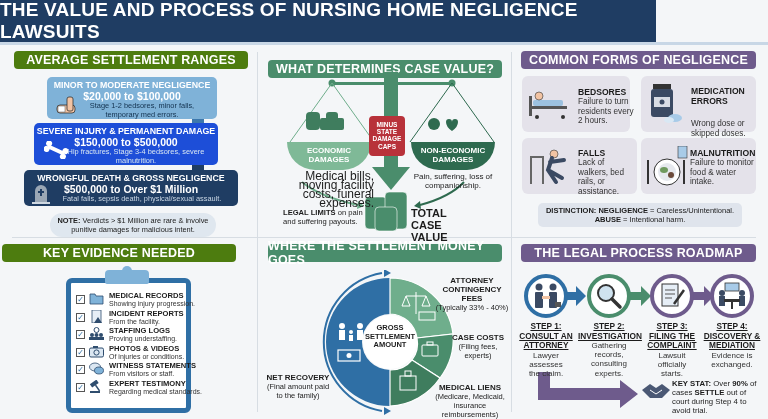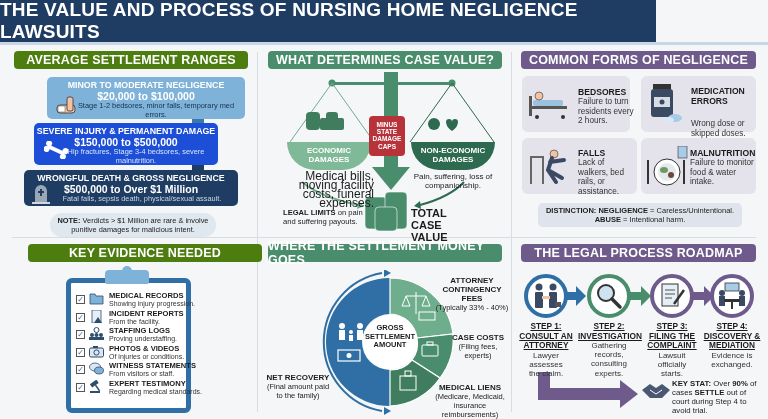--- a/index.html
+++ b/index.html
@@ -50,21 +50,21 @@
 <div class="divider" style="left:12px;top:237px;width:744px;height:1px;"></div>
 
 <div class="panel">
   <div class="ptitle blue" style="left:14px;top:51px;width:234px;">AVERAGE SETTLEMENT RANGES</div>
 
   <svg style="position:absolute;left:180px;top:95px;" width="36" height="110">
     <polygon points="18,0 34,18 24,18 24,40 12,40 12,18 2,18" fill="#3d78ad"></polygon>
     <polygon points="18,50 34,68 24,68 24,110 12,110 12,68 2,68" fill="#1f3d63"></polygon>
   </svg>
 
-  <div class="tier" style="left:47px;top:77px;width:198px;height:42px;background:#7fb2d8;">
+  <div class="tier" style="left:47px;top:77px;width:170px;height:42px;background:#7fb2d8;">
     <div class="t" style="margin-top:3px;">MINOR TO MODERATE NEGLIGENCE</div>
     <div class="a">$20,000 to $100,000</div>
     <div class="d" style="color:#13324f;padding-left:28px;padding-right:8px;">Stage 1-2 bedsores, minor falls, temporary med errors.</div>
     <svg style="position:absolute;left:8px;top:18px;" width="22" height="20">
         <rect x="2" y="10" width="18" height="8" rx="3" fill="#f2c3a3" stroke="#333" stroke-width="0.8"></rect>
         <rect x="12" y="2" width="6" height="14" rx="2" fill="#f2c3a3" stroke="#333" stroke-width="0.8"></rect>
         <rect x="3" y="11" width="7" height="6" fill="#fff" stroke="#555" stroke-width="0.5"></rect>
       </svg>
   </div>
 
@@ -94,21 +94,21 @@
         <rect x="0" y="18" width="18" height="2" fill="#cfd8e1"></rect>
       </svg>
   </div>
 
   <div class="note" style="left:50px;top:213px;width:166px;">
     <b>NOTE:</b><span> Verdicts &gt; $1 Million are rare &amp; involve punitive damages for malicious intent.</span>
   </div>
 </div>
 
 <div class="panel">
-  <div class="ptitle green" style="left:268px;top:51px;width:234px;">WHAT DETERMINES CASE VALUE?</div>
+  <div class="ptitle green" style="left:268px;top:60px;width:234px;">WHAT DETERMINES CASE VALUE?</div>
 
   <svg style="position:absolute;left:280px;top:72px;" width="220" height="160">
 
     <rect x="52" y="10" width="120" height="3" fill="#4a8d6c"></rect>
     <circle cx="52" cy="11" r="3.5" fill="#4a8d6c"></circle>
       <circle cx="172" cy="11" r="3.5" fill="#4a8d6c"></circle>
 
     <line x1="52" y1="11" x2="10" y2="70" stroke="#6fae8c" stroke-width="1"></line>
     <line x1="52" y1="11" x2="94" y2="70" stroke="#6fae8c" stroke-width="1"></line>
     <line x1="172" y1="11" x2="130" y2="70" stroke="#2e6a4f" stroke-width="1"></line>
@@ -214,21 +214,21 @@
     <div class="fd" style="left:49px;top:20px;width:64px;">Failure to monitor food &amp; water intake.</div>
   </div>
 
   <div class="distinct" style="left:538px;top:203px;width:204px;">
     <div><b>DISTINCTION: NEGLIGENCE</b><span> = Careless/Unintentional.</span></div>
     <div><b>ABUSE</b><span> = Intentional harm.</span></div>
   </div>
 </div>
 
 <div class="panel">
-  <div class="ptitle blue" style="left:28px;top:244px;width:234px;">KEY EVIDENCE NEEDED</div>
+  <div class="ptitle blue" style="left:2px;top:244px;width:234px;">KEY EVIDENCE NEEDED</div>
   <div class="clip" style="left:66px;top:278px;width:125px;height:135px;"></div>
   <div style="position:absolute;left:105px;top:270px;width:44px;height:14px;background:#7fb2d8;border-radius:4px 4px 2px 2px;"></div>
   <div style="position:absolute;left:122px;top:266px;width:10px;height:8px;border-radius:5px 5px 0 0;background:#7fb2d8;"></div>
 
   <div style="position:absolute;left:76px;top:292px;width:112px;height:118px;">
     <div class="ev" style="top:0;">
       <div class="chk">✓</div>
       <svg class="ico" viewBox="0 0 15 13">
           <path d="M1 2 h5 l1 2 h7 v8 h-13z" fill="#7fb2d8" stroke="#2f4d6e" stroke-width="0.8"></path>
         </svg>

